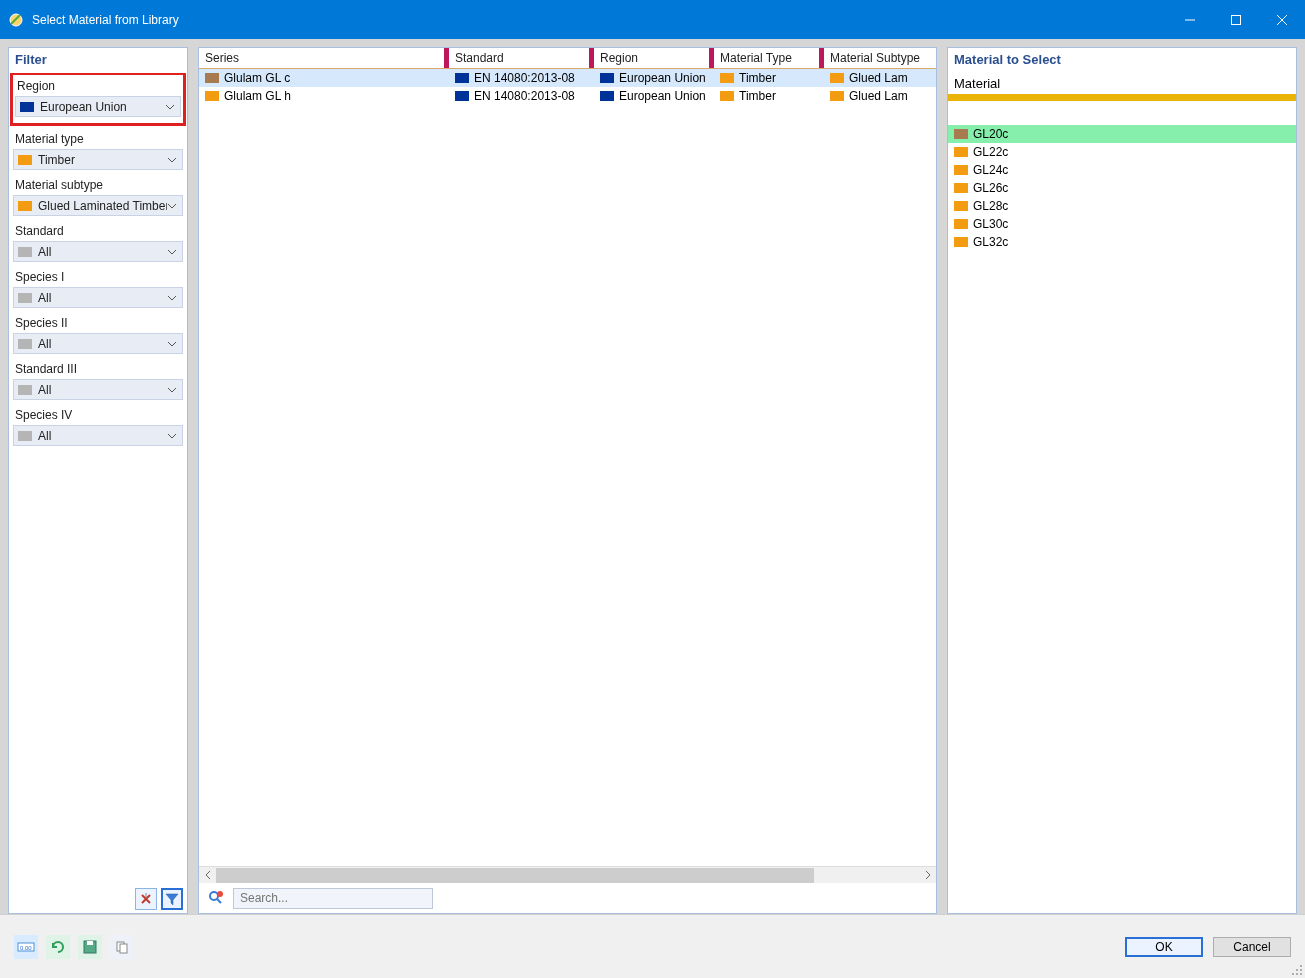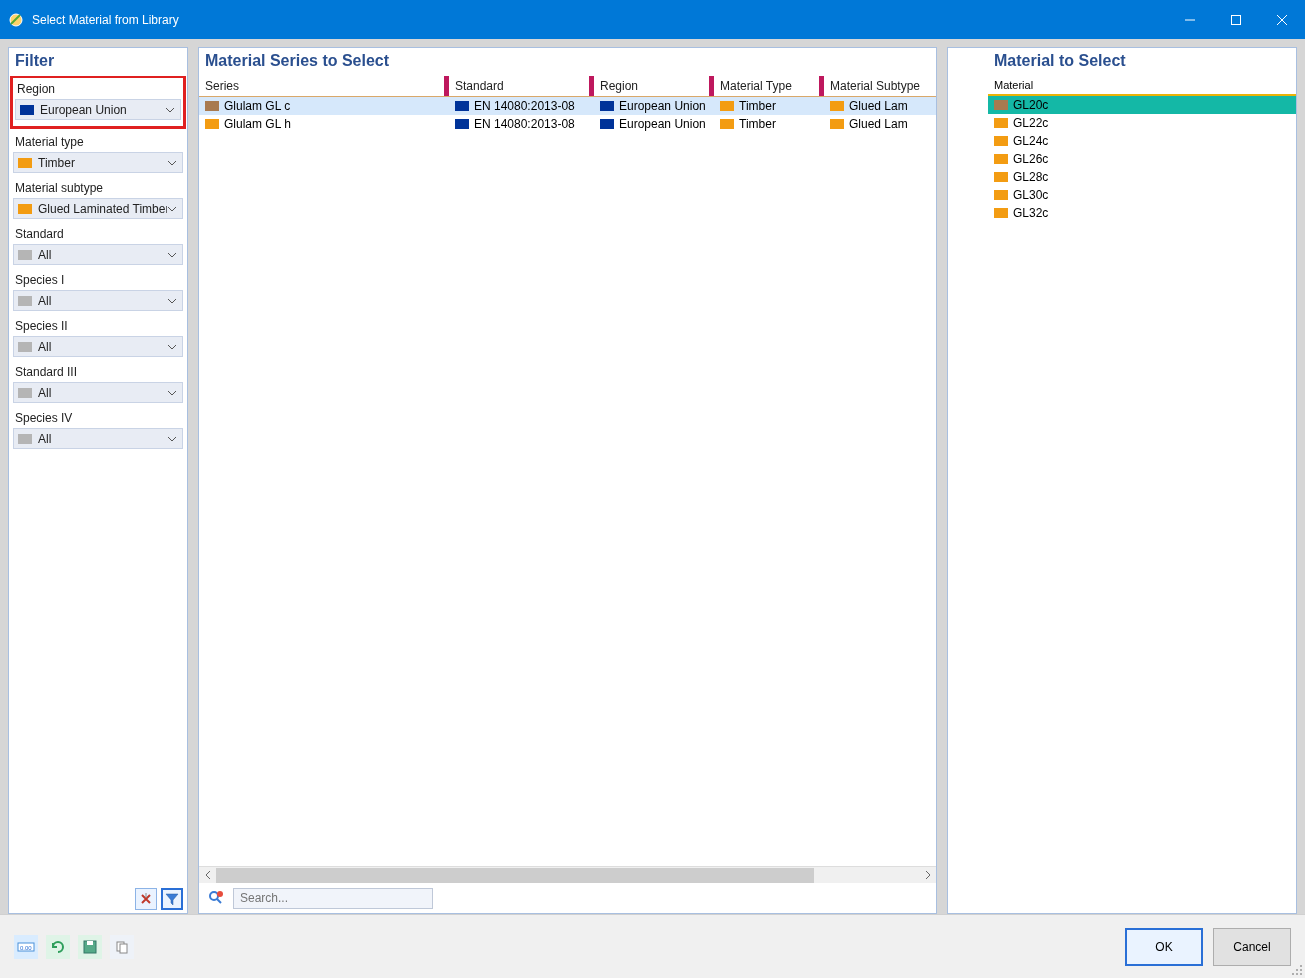--- a/index.html
+++ b/index.html
@@ -10,21 +10,21 @@
 .titlebar .app-icon { width: 16px; height: 16px; margin-right: 8px; display: inline-block; }
 .titlebar .title { flex: 1; font-size: 12px; }
 .titlebar .winbtn { width: 46px; height: 30px; display: flex; align-items: center; justify-content: center; }
 .titlebar svg { stroke: #fff; fill: none; }
 
 
 .outer { padding: 8px 8px 0 8px; background: #d6d6d6; height: 875px; }
 .layout { display: flex; gap: 10px; height: 100%; }
 
 .panel { background: #fff; border: 1px solid #a8bfe0; display: flex; flex-direction: column; min-width: 0; }
-.panel-header { color: #2a4f8f; font-weight: 600; padding: 4px 6px 6px 6px; font-size: 16px; }
+.panel-header { color: #2a4f8f; font-weight: 600; padding: 4px 6px 6px 6px; font-size: 13px; }
 
 
 .filter-panel { width: 180px; flex: 0 0 180px; }
 .filter-body { padding: 0 0 4px 0; flex: 1; overflow: hidden; }
 .filter-group { margin: 0 4px 8px 4px; }
 .filter-group.highlighted { border: 3px solid #e02020; padding: 4px 2px 6px 2px; margin: -1px 1px 6px 1px; }
 .filter-label { font-size: 12px; color: #222; margin-bottom: 3px; padding-left: 2px; }
 .combo { background: #e8ecf4; border: 1px solid #c9d3e5; height: 21px; display: flex; align-items: center; padding: 0 3px 0 4px; position: relative; }
 .combo .swatch, .combo .flag { width: 14px; height: 10px; margin-right: 6px; flex: 0 0 14px; }
 .combo .value { flex: 1; font-size: 12px; color: #222; white-space: nowrap; overflow: hidden; }
@@ -50,41 +50,41 @@
 .trow.selected { background: #d6e8fb; }
 .td { font-size: 12px; padding: 13px 6px; display: flex; align-items: center; white-space: nowrap; overflow: hidden; }
 .td .swatch, .td .flag { width: 14px; height: 10px; margin-right: 5px; flex: 0 0 14px; }
 
 .hscroll { height: 17px; background: #f0f0f0; display: flex; align-items: center; border-top: 1px solid #ddd; }
 .hscroll .arrow { width: 17px; height: 17px; display: flex; align-items: center; justify-content: center; }
 .hscroll .track { flex: 1; height: 17px; position: relative; }
 .hscroll .thumb { position: absolute; height: 15px; top: 1px; left: 0; width: 85%; background: #cdcdcd; }
 
 
-.material-panel { width: 350px; flex: 0 0 350px; padding-left: 40px; }
-.mhead { border-bottom: 2px solid #eab308; padding: 3px 6px; font-size: 11px; }
+.material-panel { width: 350px; flex: 0 0 350px; }
+.mhead { border-bottom: 7px solid #eab308; padding: 3px 6px; font-size: 13px; }
 .mrow { display: flex; align-items: center; height: 18px; padding: 0 6px; font-size: 12px; }
-.mrow.selected { background: #14b8a6; }
+.mrow.selected { background: #86efac; margin-top: 24px; }
 .mrow .swatch { width: 14px; height: 10px; margin-right: 5px; }
 
 
 .filter-bottom { display: flex; justify-content: flex-end; gap: 4px; padding: 3px 4px; }
 .tool-btn { width: 22px; height: 22px; border: 1px solid #8cb3e6; background: #eaf3ff; display: flex; align-items: center; justify-content: center; }
 .tool-btn.active { border: 2px solid #2a6fd6; }
 
 .series-bottom { display: flex; align-items: center; gap: 6px; padding: 4px 6px; }
 .search-btn { width: 22px; height: 22px; display: flex; align-items: center; justify-content: center; }
 .search-input { flex: 0 0 200px; height: 21px; border: 1px solid #bfc8d8; background: #f1f4fa; padding: 0 6px; font-size: 12px; outline: none; }
 
 
 .footer { height: 65px; background: #f0f0f0; border-top: 1px solid #d0d0d0; display: flex; align-items: center; padding: 0 14px; }
 .footer-left { display: flex; gap: 8px; }
 .footer-icon { width: 24px; height: 24px; background: #dff4e7; border: 1px solid transparent; display: flex; align-items: center; justify-content: center; }
 .footer-right { margin-left: auto; display: flex; gap: 10px; }
-.btn { width: 78px; height: 38px; border: 1px solid #adadad; background: #e1e1e1; font-size: 12px; display: flex; align-items: center; justify-content: center; }
+.btn { width: 78px; height: 20px; border: 1px solid #adadad; background: #e1e1e1; font-size: 12px; display: flex; align-items: center; justify-content: center; }
 .btn.primary { border: 2px solid #2a6fd6; background: #eaf3ff; }
 
 .resize-grip { position: absolute; right: 2px; bottom: 2px; width: 12px; height: 12px; }
 </style>
 </head>
 <body>
 
 <div class="titlebar">
   <span class="app-icon">
     <svg viewBox="0 0 16 16" width="16" height="16">
@@ -216,21 +216,20 @@
         </div>
         <div class="tool-btn active">
           <svg width="14" height="14" viewBox="0 0 14 14">
               <path d="M1 2 L13 2 L8 8 L8 13 L6 11 L6 8 Z" fill="#3a7bd5" stroke="#2a5fa0" stroke-width="0.5"></path>
             </svg>
         </div>
       </div>
     </div>
 
     <div class="panel series-panel">
-      <div class="panel-header">Material Series to Select</div>
       <div class="table-wrap">
         <div class="table">
           <div class="thead">
             <div class="th c-series">Series</div>
             <div class="th c-standard">Standard</div>
             <div class="th c-region">Region</div>
             <div class="th c-mtype">Material Type</div>
             <div class="th c-subtype">Material Subtype</div>
           </div>
           <div id="series-rows">

